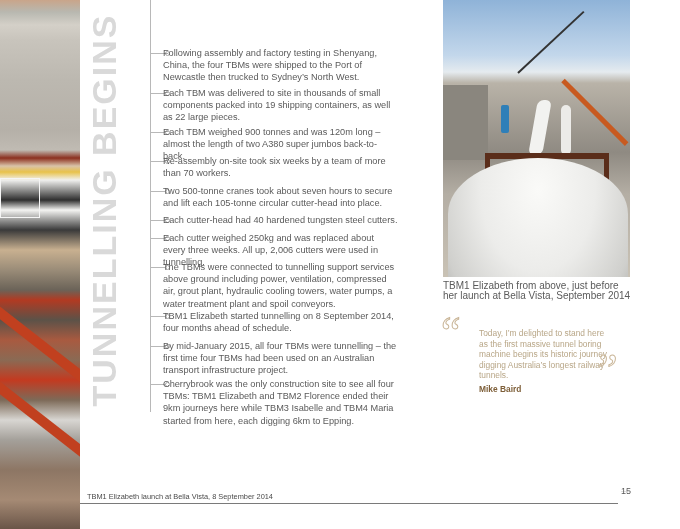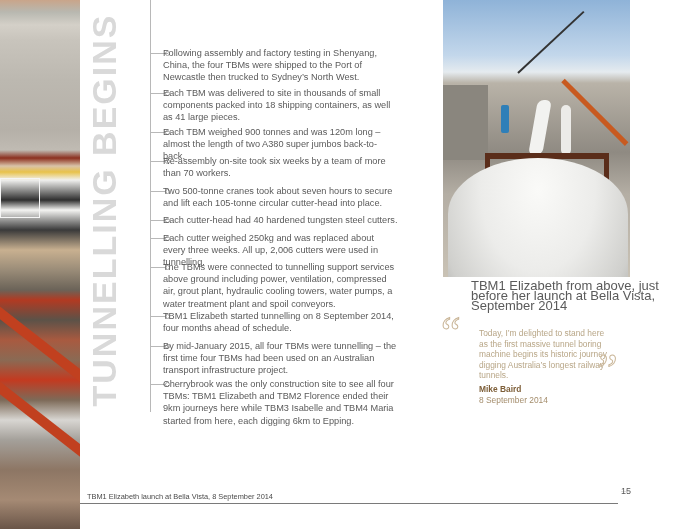--- a/index.html
+++ b/index.html
@@ -66,21 +66,21 @@
   .rp-pipe2 { position: absolute; left: 118px; top: 105px; width: 10px; height: 50px; background: #ecebe8; border-radius: 5px; }
   .rp-tbm {
     position: absolute; left: 5px; top: 158px; width: 180px; height: 160px;
     background: radial-gradient(ellipse at 50% 20%, #fafaf8 0%, #ececea 45%, #cfcfcc 80%, #a8a8a4 100%);
     border-radius: 50% 50% 0 0 / 35% 35% 0 0;
   }
   .rp-blue { position: absolute; left: 58px; top: 105px; width: 8px; height: 28px; background: #2f7fb8; border-radius: 2px; }
 
   .caption {
     position: absolute; left: 443px; top: 281px; width: 190px;
-    font-size: 13px; line-height: 10px; color: #5a5a5a; margin-left: 28px;
+    font-size: 10px; line-height: 10px; color: #5a5a5a;
   }
 
   .quote-open {
     position: absolute; left: 441px; top: 313px; font-family: "Liberation Serif", serif;
     font-size: 44px; line-height: 40px; color: transparent; -webkit-text-stroke: 1px #c9b597;
     letter-spacing: -4px;
   }
   .quote-close {
     position: absolute; left: 598px; top: 350px; font-family: "Liberation Serif", serif;
     font-size: 44px; line-height: 40px; color: transparent; -webkit-text-stroke: 1px #c9b597;
@@ -125,21 +125,21 @@
 <div class="timeline-line"></div>
 
 <div class="bullet" style="top:47px;">
   <div class="tick"></div>
   <div class="dot"></div>
   <div class="text">Following assembly and factory testing in Shenyang, China, the four TBMs were shipped to the Port of Newcastle then trucked to Sydney’s North West.</div>
 </div>
 <div class="bullet" style="top:87px;">
   <div class="tick"></div>
   <div class="dot"></div>
-  <div class="text">Each TBM was delivered to site in thousands of small components packed into 18 shipping containers, as well as 41 large pieces.</div>
+  <div class="text">Each TBM was delivered to site in thousands of small components packed into 19 shipping containers, as well as 22 large pieces.</div>
 </div>
 <div class="bullet" style="top:126px;">
   <div class="tick"></div>
   <div class="dot"></div>
   <div class="text">Each TBM weighed 900 tonnes and was 120m long – almost the length of two A380 super jumbos back-to-back.</div>
 </div>
 <div class="bullet" style="top:155px;">
   <div class="tick"></div>
   <div class="dot"></div>
   <div class="text">Re-assembly on-site took six weeks by a team of more than 70 workers.</div>
@@ -194,19 +194,18 @@
 </div>
 
 <div class="caption">TBM1 Elizabeth from above, just before her launch at Bella Vista, September 2014</div>
 
 <div class="quote-open">“</div>
 <div class="quote-text">Today, I’m delighted to stand here as the first massive tunnel boring machine begins its historic journey digging Australia’s longest railway tunnels.</div>
 <div class="quote-close">”</div>
 
 <div class="attrib">
   <div class="name">Mike Baird</div>
-  <div class="date">8 September 2014</div>
 </div>
 
 <div class="footer-caption">TBM1 Elizabeth launch at Bella Vista, 8 September 2014</div>
 <div class="footer-line"></div>
 <div class="footer-tick"></div>
 <div class="page-number">15</div>
 
 </body></html>

